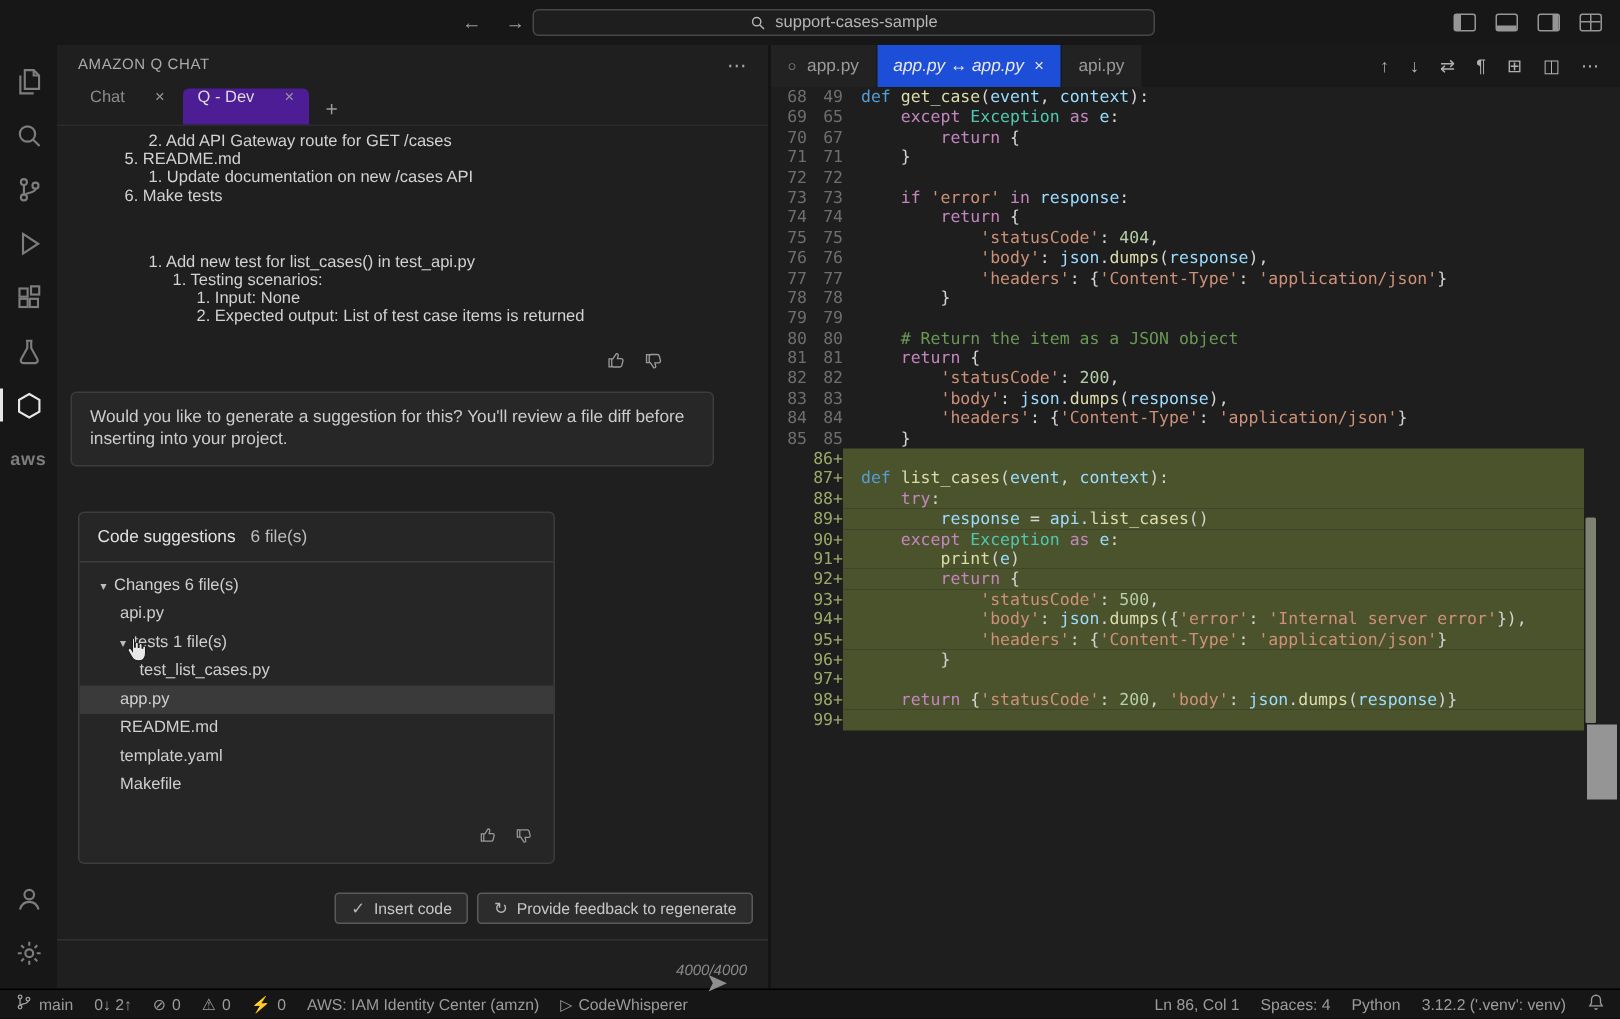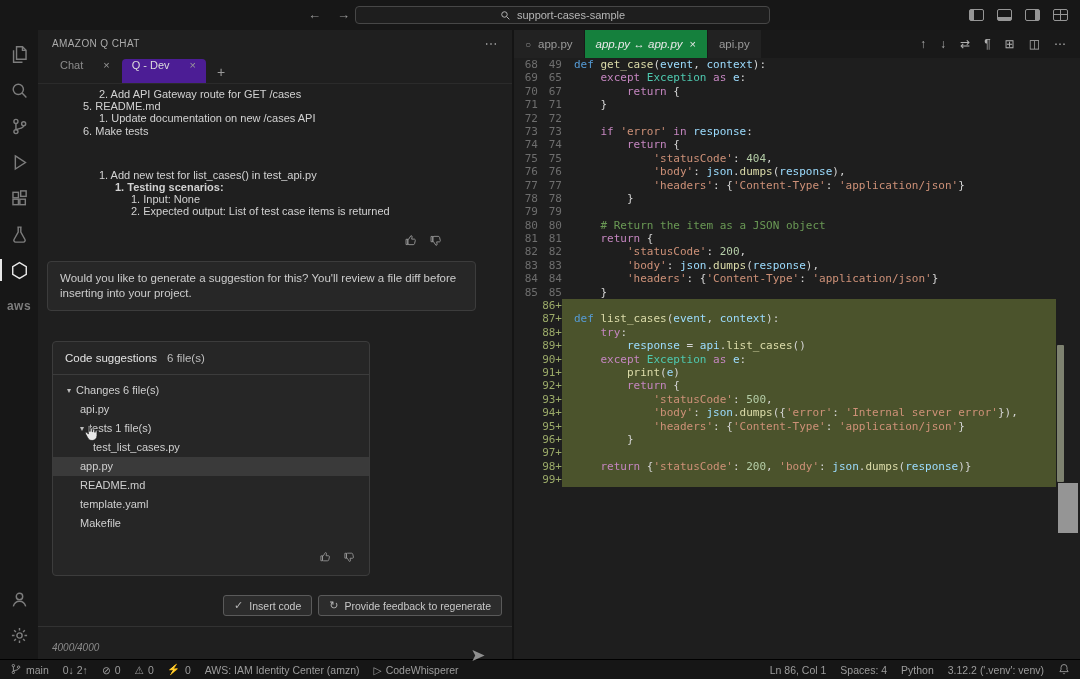--- a/index.html
+++ b/index.html
@@ -58,27 +58,27 @@
   .sug-thumbs{display:flex;justify-content:flex-end;gap:12px;padding:12px 14px 12px;color:#9a9a9a}
   .sug-thumbs svg{width:12px;height:12px}
   .action-row{display:flex;justify-content:flex-end;gap:6px;padding:9px 10px 10px;flex:0 0 auto}
   .btn{display:flex;align-items:center;gap:6px;height:21px;padding:0 10px;background:#2c2c2c;border:1px solid #5a5a5a;border-radius:3px;color:#c8c8c8;font-size:10.5px;cursor:pointer;white-space:nowrap}
   .btn .bicon{font-size:11px;color:#b5b5b5}
   .input-wrap{border-top:1px solid #323232;padding:10px 10px 0;flex:0 0 auto;position:relative}
   .chat-input{width:100%;height:38px;background:#252525;border:1px solid #3f3f3f;border-radius:4px;color:#cfcfcf;font-size:12px;padding:0 44px 0 13px;outline:none;font-family:"Liberation Sans",sans-serif}
   .chat-input::placeholder{color:#7f7f7f}
   .send-icon{position:absolute;right:26px;top:21px;color:#8f8f8f;cursor:pointer}
   .send-icon svg{width:15px;height:15px}
-  .counter{padding:5px 14px 6px;font-size:10px;font-style:italic;color:#8a8a8a;flex:0 0 auto}
+  .counter{text-align:right;padding:5px 14px 6px;font-size:10px;font-style:italic;color:#8a8a8a;flex:0 0 auto}
 
   
   .editor{flex:1;display:flex;flex-direction:column;background:#1e1e1e;min-width:0;border-left:2px solid #141414}
   .ed-tabs{height:28px;background:#191919;display:flex;align-items:stretch;flex:0 0 auto}
   .ed-tab{display:flex;align-items:center;gap:7px;padding:0 11px;font-size:11.5px;color:#9a9a9a;background:#222222;border-right:1px solid #191919;cursor:pointer;white-space:nowrap}
-  .ed-tab.active{background:#15803d;color:#e8e8e8}
+  .ed-tab.active{background:#1d4ed8;color:#e8e8e8}
   .ed-tab.italic .lbl{font-style:italic}
   .ed-tab .ticon{font-size:10px;color:#8a8a8a}
   .ed-tab .close{font-size:11px}
   .ed-actions{margin-left:auto;display:flex;align-items:center;gap:14px;padding:0 14px;color:#b0b0b0;font-size:12px}
   .ed-actions span{cursor:pointer}
   .code-wrap{flex:1;position:relative;overflow:hidden;font-family:"DejaVu Sans Mono",monospace;font-size:11px}
   .cl{display:flex;height:13.4px;line-height:13.4px}
   .ln{flex:0 0 auto;text-align:right;color:#6e6e6e;white-space:pre}
   .ln.o{width:24px}
   .ln.n{width:24px}
@@ -198,21 +198,21 @@
         <span class="tab-plus">+</span>
       </div>
 
       <div class="chat-scroll">
         <div>
             <div class="chat-line" style="padding-left: 53px;">2. Add API Gateway route for GET /cases</div>
             <div class="chat-line" style="padding-left: 37px;">5. README.md</div>
             <div class="chat-line" style="padding-left: 53px;">1. Update documentation on new /cases API</div>
             <div class="chat-line" style="padding-left: 37px;">6. Make tests</div>
             <div class="chat-line" style="padding-left: 53px; margin-top: 32px;">1. Add new test for list_cases() in test_api.py</div>
-            <div class="chat-line" style="padding-left: 69px; font-weight: bold;">1. Testing scenarios:</div>
+            <div class="chat-line" style="padding-left: 69px;">1. Testing scenarios:</div>
             <div class="chat-line" style="padding-left: 85px;">1. Input: None</div>
             <div class="chat-line" style="padding-left: 85px;">2. Expected output: List of test case items is returned</div>
           </div>
         <div class="thumbs-row">
           <span class="thumb up">
               <svg viewBox="0 0 16 16" fill="none" stroke="currentColor" stroke-width="1.1">
                 <path d="M2.5 6.5h2.2v6.5H2.5zM4.7 12.4l1.4.7h5.3c.8 0 1.4-.5 1.6-1.3l.9-3.8c.2-.9-.4-1.7-1.3-1.7H9.4l.6-2.7c.2-.8-.4-1.5-1.2-1.5h-.3L5.6 6.5H4.7z"></path>
               </svg>
             </span>
           <span class="thumb down">

